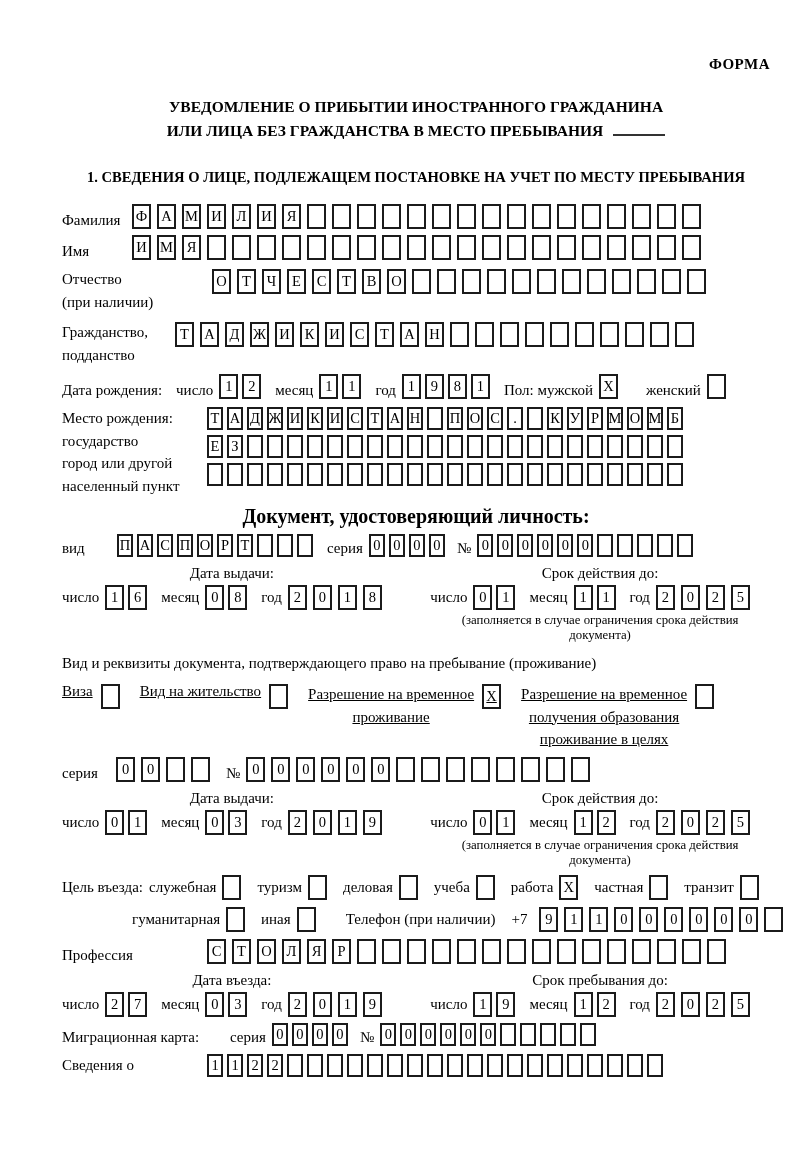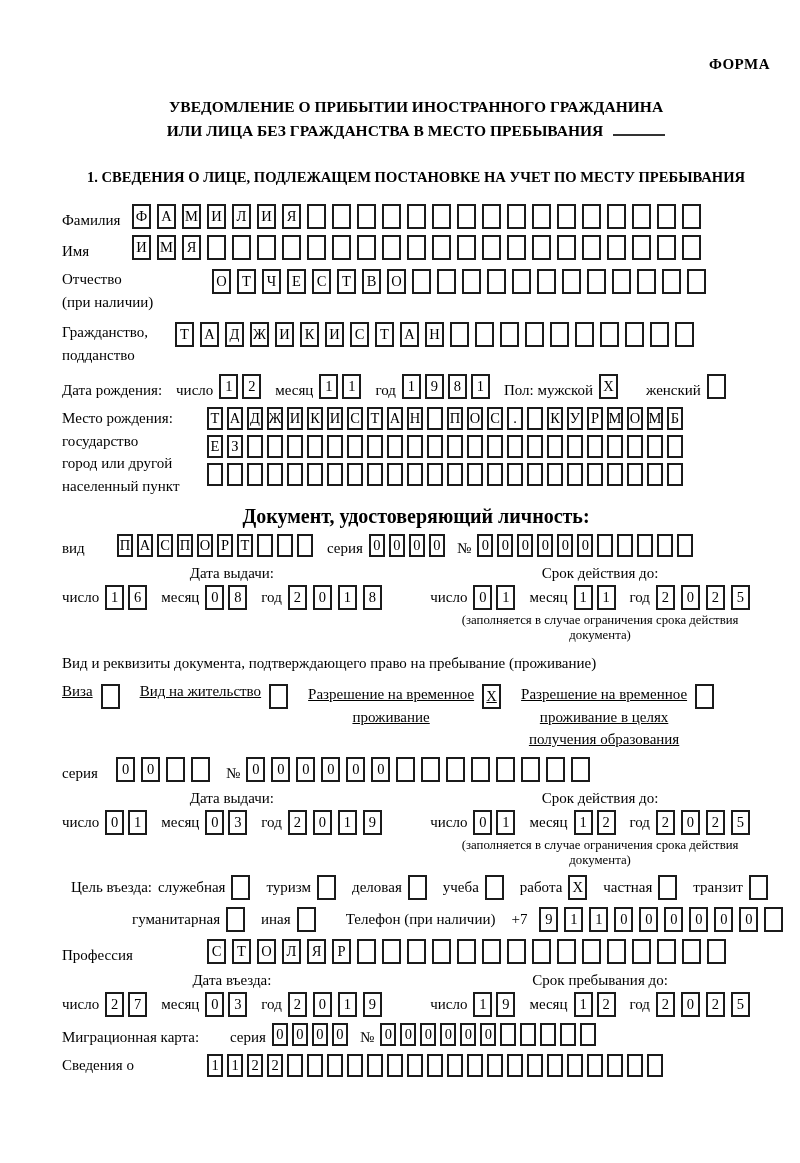--- a/index.html
+++ b/index.html
@@ -47,21 +47,21 @@
   .col-heading{text-align:center;font-size:15px;margin-bottom:3px;}
   .fields{display:flex;align-items:center;}
   .note{font-size:12.8px;text-align:center;margin-top:3px;}
   .intro{font-size:15px;line-height:1.6;margin-top:8px;}
   
   .perm-row{display:flex;align-items:flex-start;margin:8px 0 4px 0;gap:14px;text-decoration:underline;}
   .perm-opt{display:flex;align-items:flex-start;gap:8px;}
   .perm-label-c{text-align:center;font-size:15px;line-height:1.5;}
   .perm-opt .boxes{margin-top:1px;}
   
-  .purpose{display:flex;align-items:center;flex-wrap:nowrap;margin:7px 9px;}
+  .purpose{display:flex;align-items:center;flex-wrap:nowrap;margin:7px 0;}
   .purpose .flabel{margin-right:6px;}
   .purpose .boxes{margin-right:10px;}
   .indent{margin-left:70px;}
 </style>
 </head>
 <body>
 
 <div class="page">
 
 
@@ -418,22 +418,22 @@
         <div>Разрешение на временное</div>
         <div>проживание</div>
       </div>
       <span class="boxes">
           <span class="cbox">X</span>
         </span>
     </div>
     <div class="perm-opt">
       <div class="perm-label-c">
         <div>Разрешение на временное</div>
+        <div>получения образования</div>
         <div>проживание в целях</div>
-        <div>получения образования</div>
       </div>
       <span class="boxes">
           <span class="cbox"></span>
         </span>
     </div>
   </div>
 
   <div class="frow">
     <span class="flabel dl" style="width:48px;">серия</span>
     <span class="boxes" style="margin-right:10px;">

